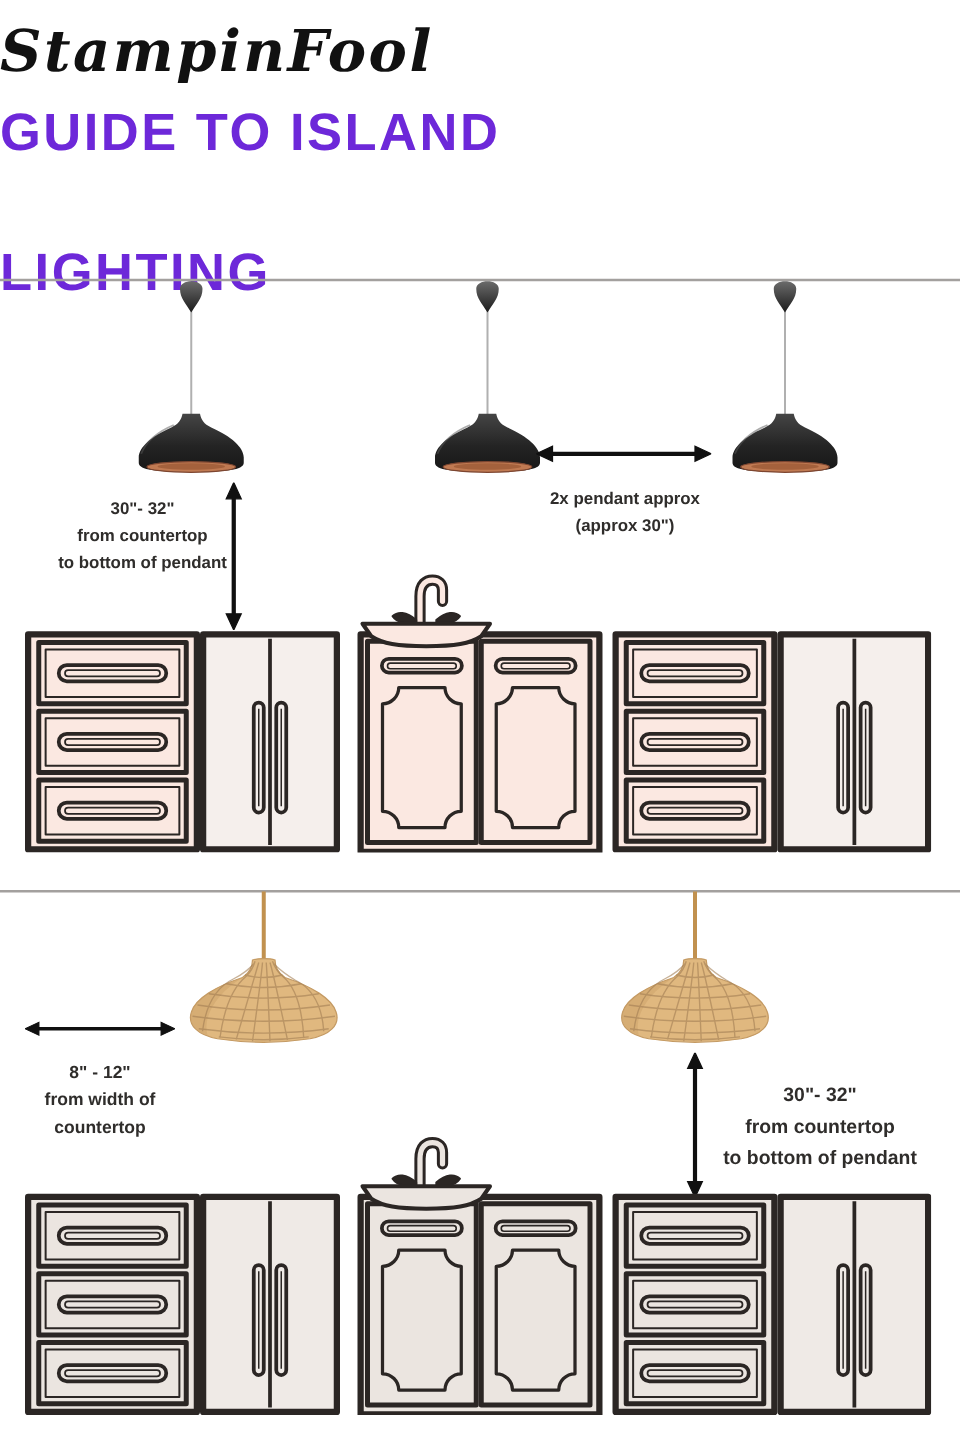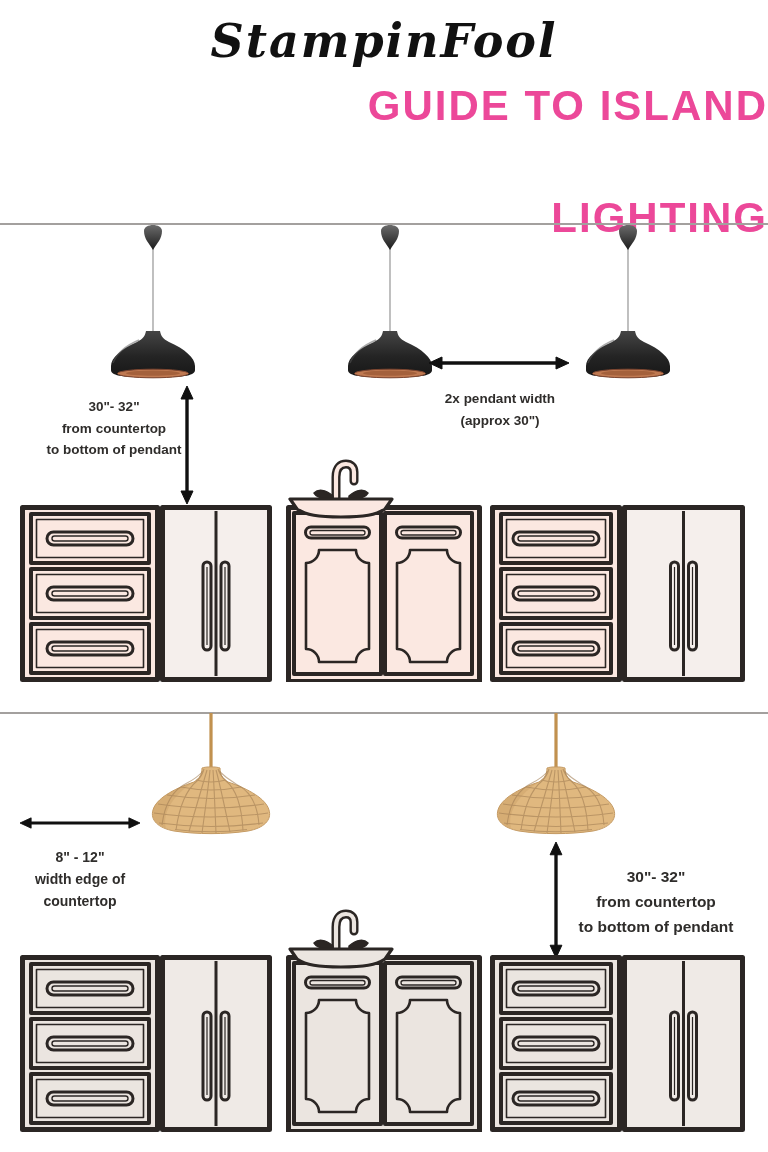--- a/index.html
+++ b/index.html
@@ -1,24 +1,24 @@
 <!DOCTYPE html>
 <html><head>
 <meta charset="utf-8">
 <style>
   html,body{margin:0;padding:0;background:#fff;}
   .canvas{position:relative;width:768px;height:1152px;background:#ffffff;overflow:hidden;
           font-family:"Liberation Sans",sans-serif;color:#2e2b29;}
   .abs{position:absolute;}
   
-  .brand{left:0;top:14px;width:768px;text-align:center;
+  .brand{left:0;top:14px;width:768px;
          font-family:"DejaVu Serif",serif;font-style:italic;font-weight:700;
          font-size:46px;letter-spacing:2px;color:#111;}
-  .title{left:0;width:768px;text-align:right;font-weight:700;letter-spacing:2px;
-         font-size:42px;color:#ec4899;}
+  .title{left:0;width:768px;text-align:left;font-weight:700;letter-spacing:2px;
+         font-size:42px;color:#6d28d9;}
   .title1{top:82px;}
   .title2{top:152px;margin-top:42px;}
   .divider{left:0;width:768px;height:2px;background:#a3a09e;}
   
   .note{text-align:center;font-weight:700;color:#2f2d2b;}
   .note span{display:block;}
   .note-sm{font-size:13.5px;line-height:21.5px;}
   .note-md{font-size:14px;line-height:22px;}
   .note-lg{font-size:15.5px;line-height:25px;}
   svg{display:block;}
@@ -195,21 +195,21 @@
   <div class="abs note note-sm" style="left:28px;top:396px;width:172px;">
     <span>30"- 32"</span>
     <span>from countertop</span>
     <span>to bottom of pendant</span>
   </div>
 
   <svg class="abs" style="left:429px;top:353px;" width="140" height="20">
       <use href="#arrow-h"></use>
     </svg>
   <div class="abs note note-sm" style="left:414px;top:388px;width:172px;">
-    <span>2x pendant width</span>
+    <span>2x pendant approx</span>
     <span>(approx 30")</span>
   </div>
 
   <svg class="abs" style="left:20px;top:455px;--face:#fbe8e1;--door:#f5efec;" width="725" height="227">
       <use href="#cab-run"></use>
     </svg>
 
   <div class="abs divider" style="top:712px;"></div>
 
   <svg class="abs" style="left:146px;top:713px;" width="130" height="126">
@@ -217,21 +217,21 @@
     </svg>
   <svg class="abs" style="left:491px;top:713px;" width="130" height="126">
       <use href="#pendant-rattan"></use>
     </svg>
 
   <svg class="abs" style="left:20px;top:813px;" width="120" height="20">
       <use href="#arrow-h"></use>
     </svg>
   <div class="abs note note-md" style="left:10px;top:846px;width:140px;">
     <span>8" - 12"</span>
-    <span>width edge of</span>
+    <span>from width of</span>
     <span>countertop</span>
   </div>
 
   <svg class="abs" style="left:546px;top:842px;" width="20" height="116">
       <use href="#arrow-v"></use>
     </svg>
   <div class="abs note note-lg" style="left:556px;top:864px;width:200px;">
     <span>30"- 32"</span>
     <span>from countertop</span>
     <span>to bottom of pendant</span>

